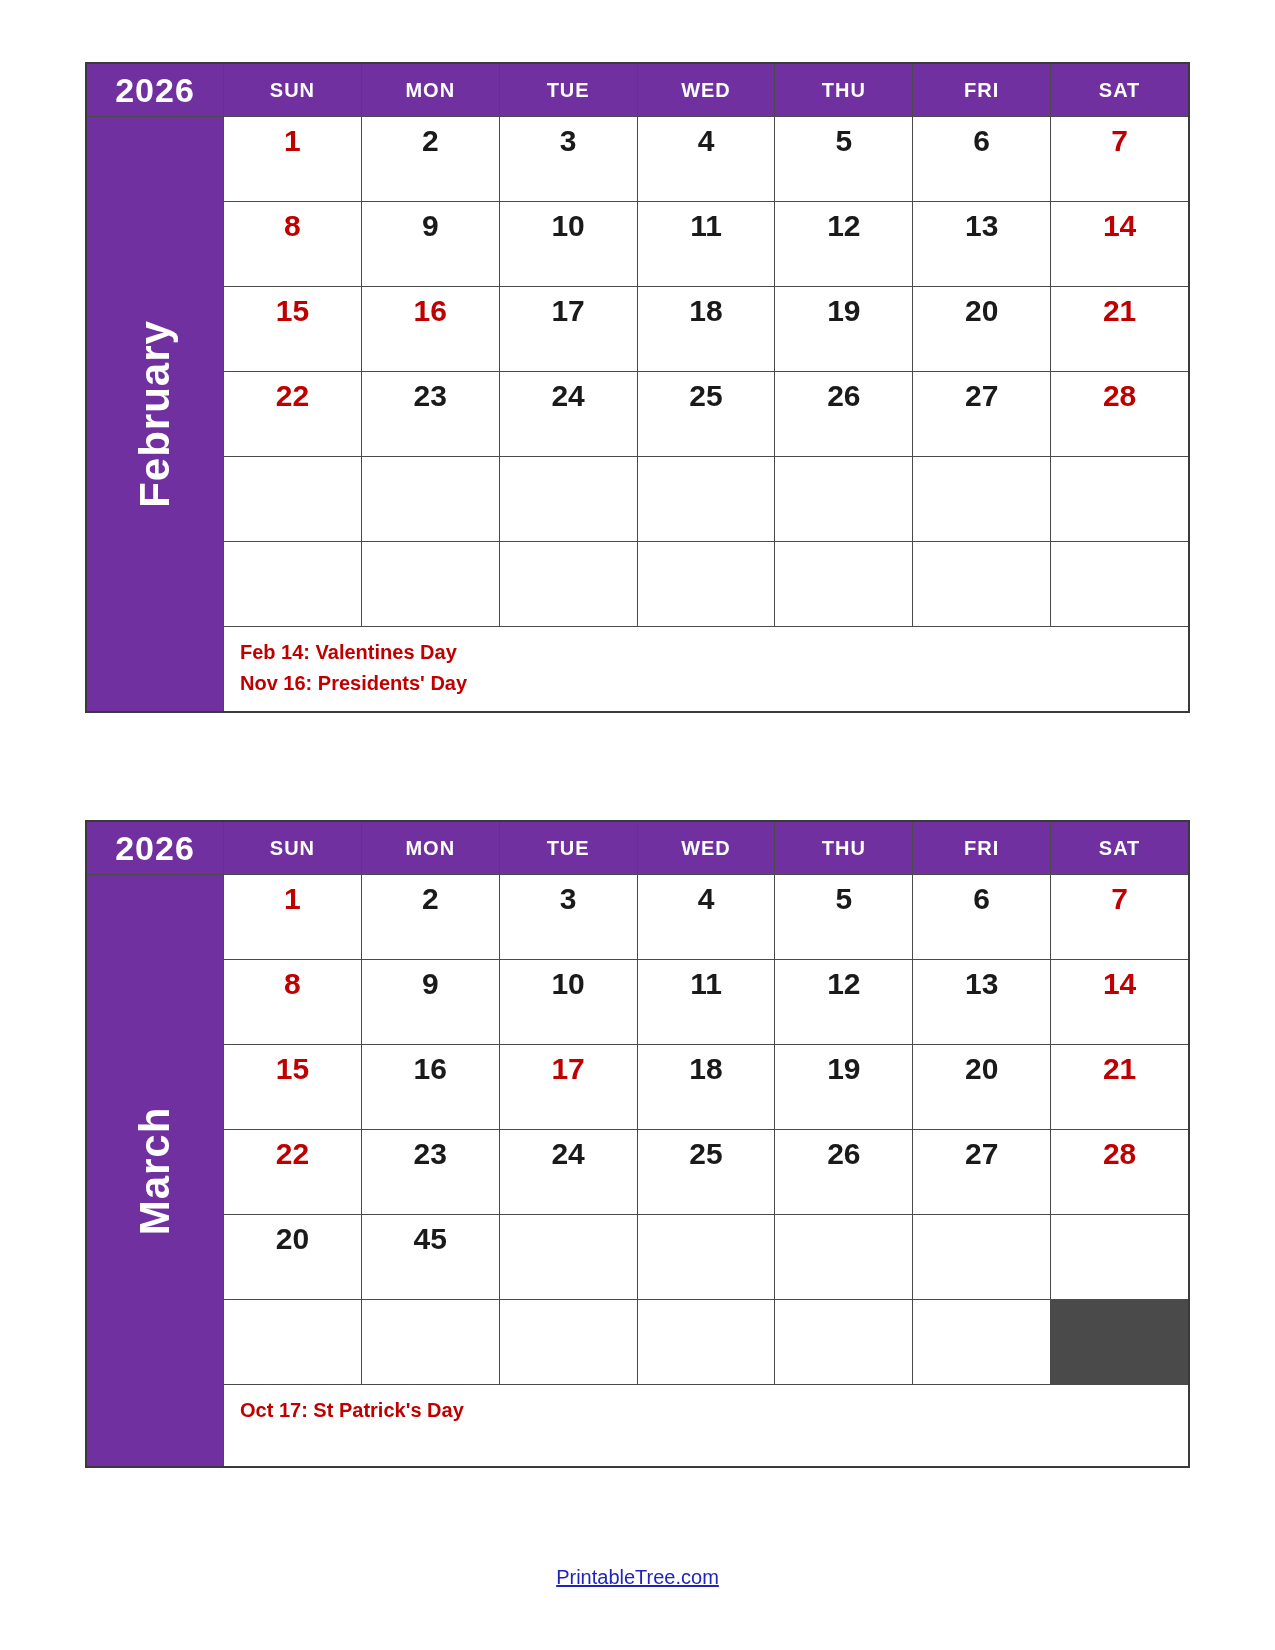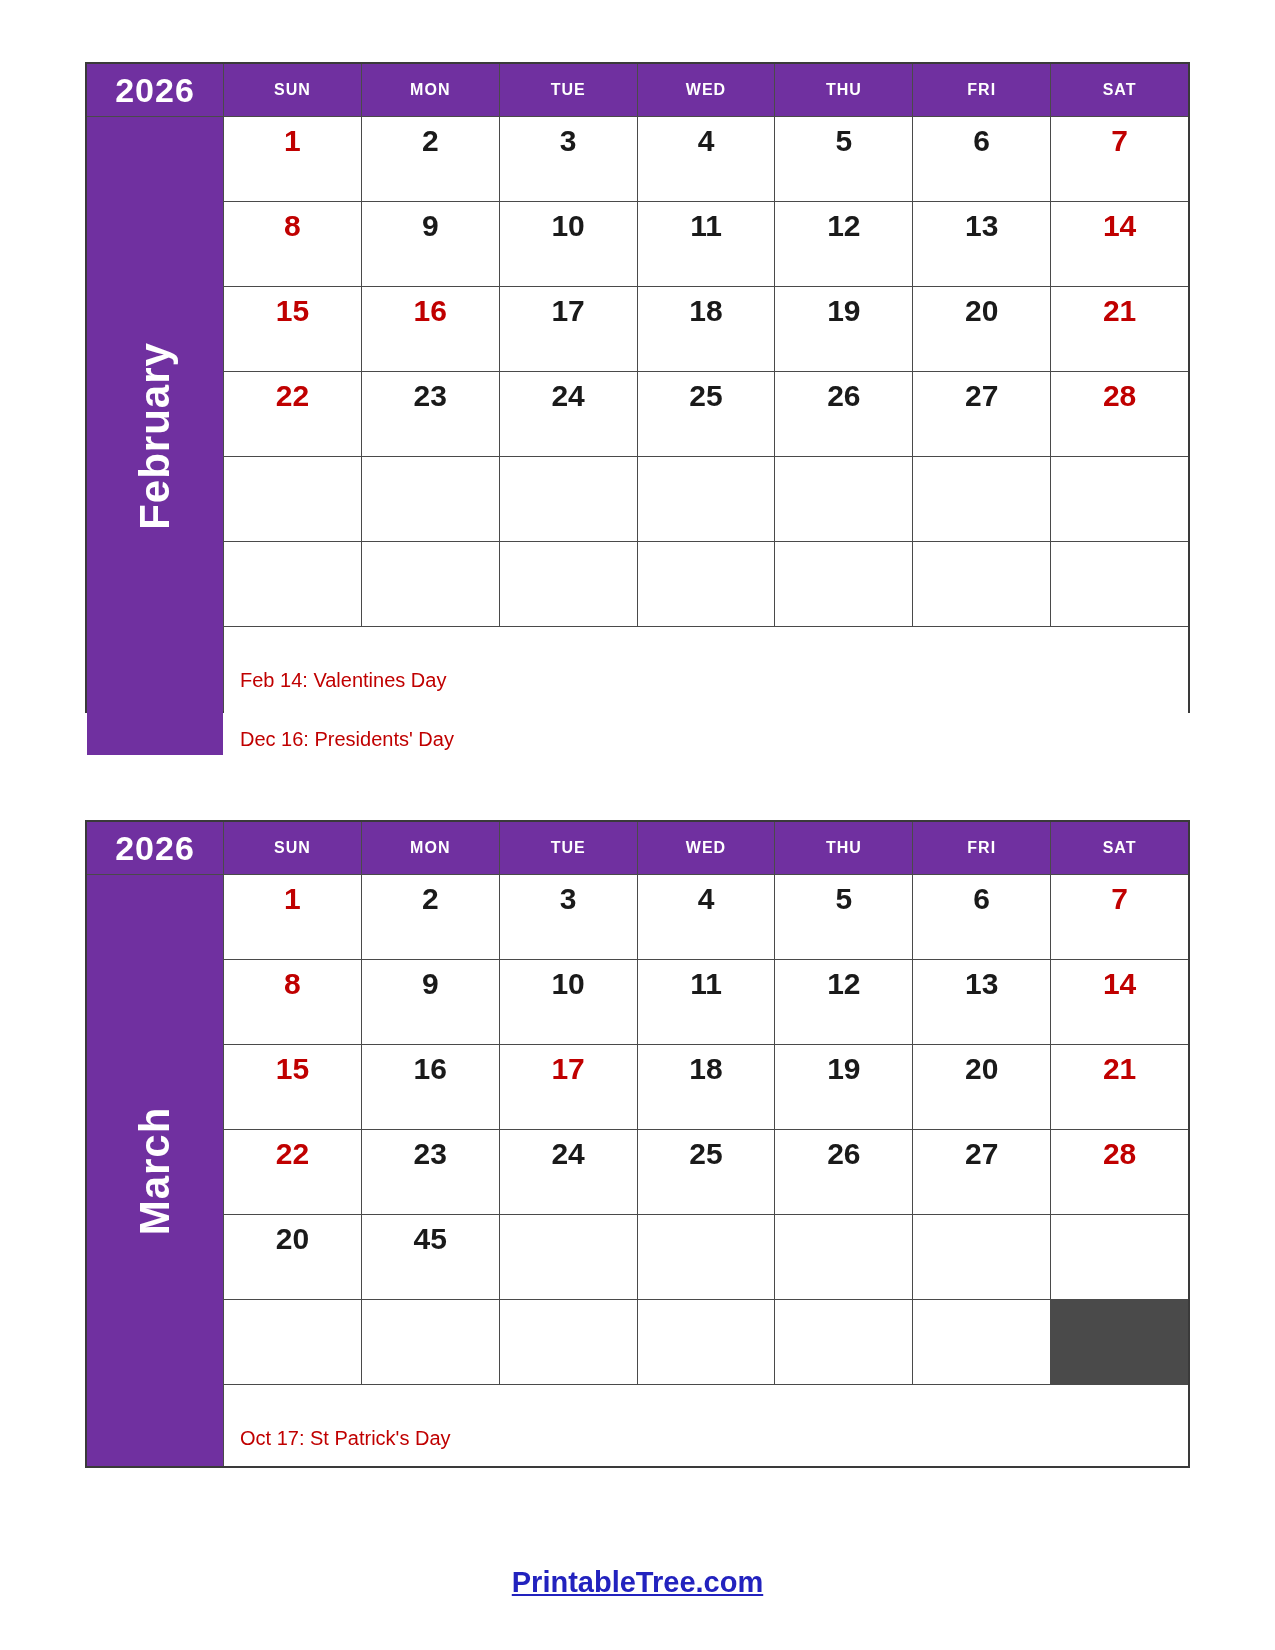--- a/index.html
+++ b/index.html
@@ -18,43 +18,43 @@
     grid-template-rows:52px repeat(6,84px) 1fr;
     gap:1px;background:var(--line);border:2px solid var(--border);
     grid-auto-flow:row;
   }
   .cell{background:#ffffff;}
   .head{
     background:var(--purple);color:#ffffff;font-weight:bold;
     display:flex;align-items:center;justify-content:center;
   }
   .year-cell{font-size:34px;letter-spacing:1px;}
-  .day-head{font-size:16px;letter-spacing:1px;}
+  .day-head{font-size:20px;letter-spacing:1px;}
   .month-cell{
     background:var(--purple);grid-column:1;grid-row:2/9;
     display:flex;align-items:center;justify-content:center;overflow:visible;
   }
   .month-label{
     color:#ffffff;font-weight:bold;font-size:42px;letter-spacing:1px;
     transform:rotate(-90deg);white-space:nowrap;
   }
   .date-cell{
     text-align:center;padding-top:7px;box-sizing:border-box;
     font-weight:bold;font-size:30px;color:var(--ink);
   }
   .date-cell.red .date-num{color:var(--red);}
   .holiday-cell{
     grid-column:2/9;grid-row:8;box-sizing:border-box;
     padding:10px 0 0 16px;
   }
   .holiday-line{
-    color:var(--red);font-weight:normal;font-size:20px;line-height:1.55;margin-top:28px;
+    color:var(--red);font-weight:bold;font-size:20px;line-height:1.55;
   }
   .site-footer{position:absolute;top:1566px;left:0;width:100%;text-align:center;}
-  .site-footer a{color:var(--blue);font-size:29px;text-decoration:underline;font-weight:bold;}
+  .site-footer a{color:var(--blue);font-size:20px;text-decoration:underline;font-weight:normal;}
 </style>
 </head>
 <body style="--purple: #7030A0; --red: #C00000; --ink: #1A1A1A; --line: #4A4A4A; --border: #3A3A3A; --blue: #2222BE;">
 
 <section class="month-block month-feb">
   <div class="cal-grid">
     <div class="cell head year-cell">2026</div>
     <div class="cell head day-head">SUN</div>
       <div class="cell head day-head">MON</div>
       <div class="cell head day-head">TUE</div>
@@ -102,21 +102,21 @@
       <div class="cell date-cell"><span class="date-num"></span></div>
       <div class="cell date-cell"><span class="date-num"></span></div>
       <div class="cell date-cell"><span class="date-num"></span></div>
       <div class="cell date-cell"><span class="date-num"></span></div>
       <div class="cell date-cell"><span class="date-num"></span></div>
       <div class="cell date-cell"><span class="date-num"></span></div>
       <div class="cell date-cell"><span class="date-num"></span></div>
       <div class="cell date-cell"><span class="date-num"></span></div>
       <div class="cell holiday-cell">
         <div class="holiday-line">Feb 14: Valentines Day</div>
-        <div class="holiday-line">Dec 16: Presidents' Day</div>
+        <div class="holiday-line">Nov 16: Presidents' Day</div>
       </div>
   </div>
 </section>
 
 <section class="month-block month-mar">
   <div class="cal-grid">
     <div class="cell head year-cell">2026</div>
     <div class="cell head day-head">SUN</div>
       <div class="cell head day-head">MON</div>
       <div class="cell head day-head">TUE</div>

